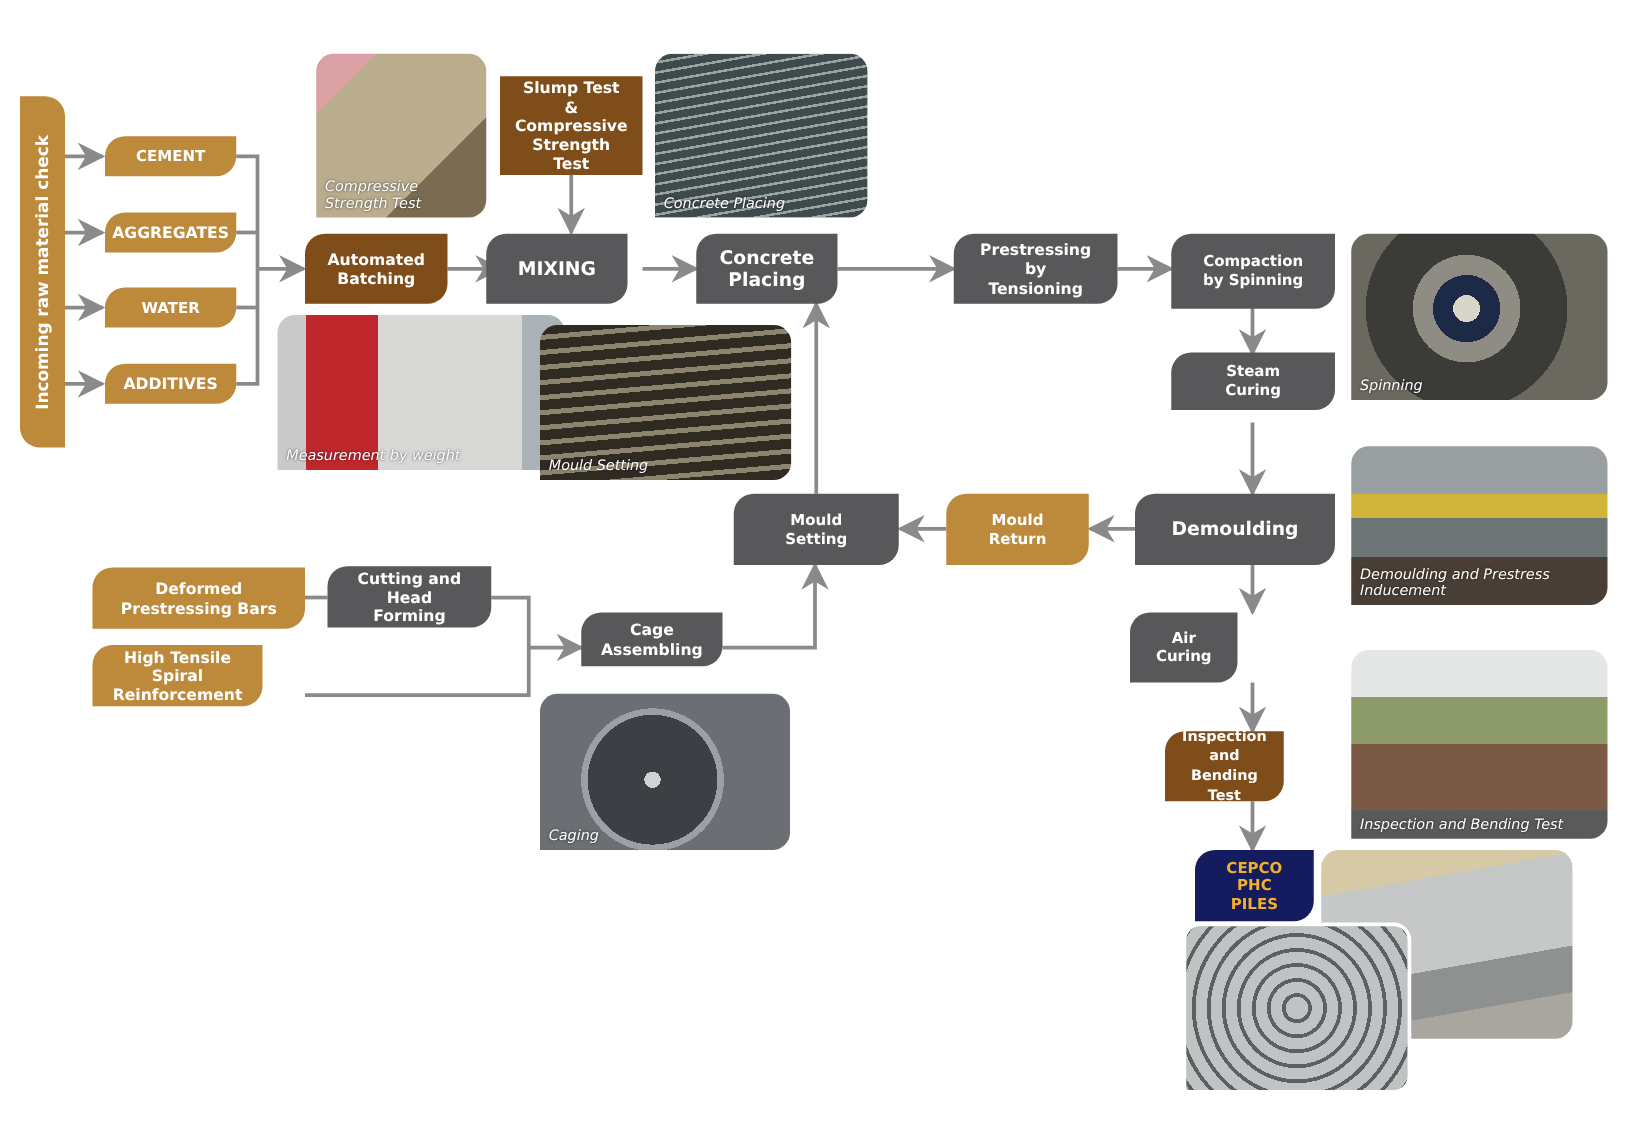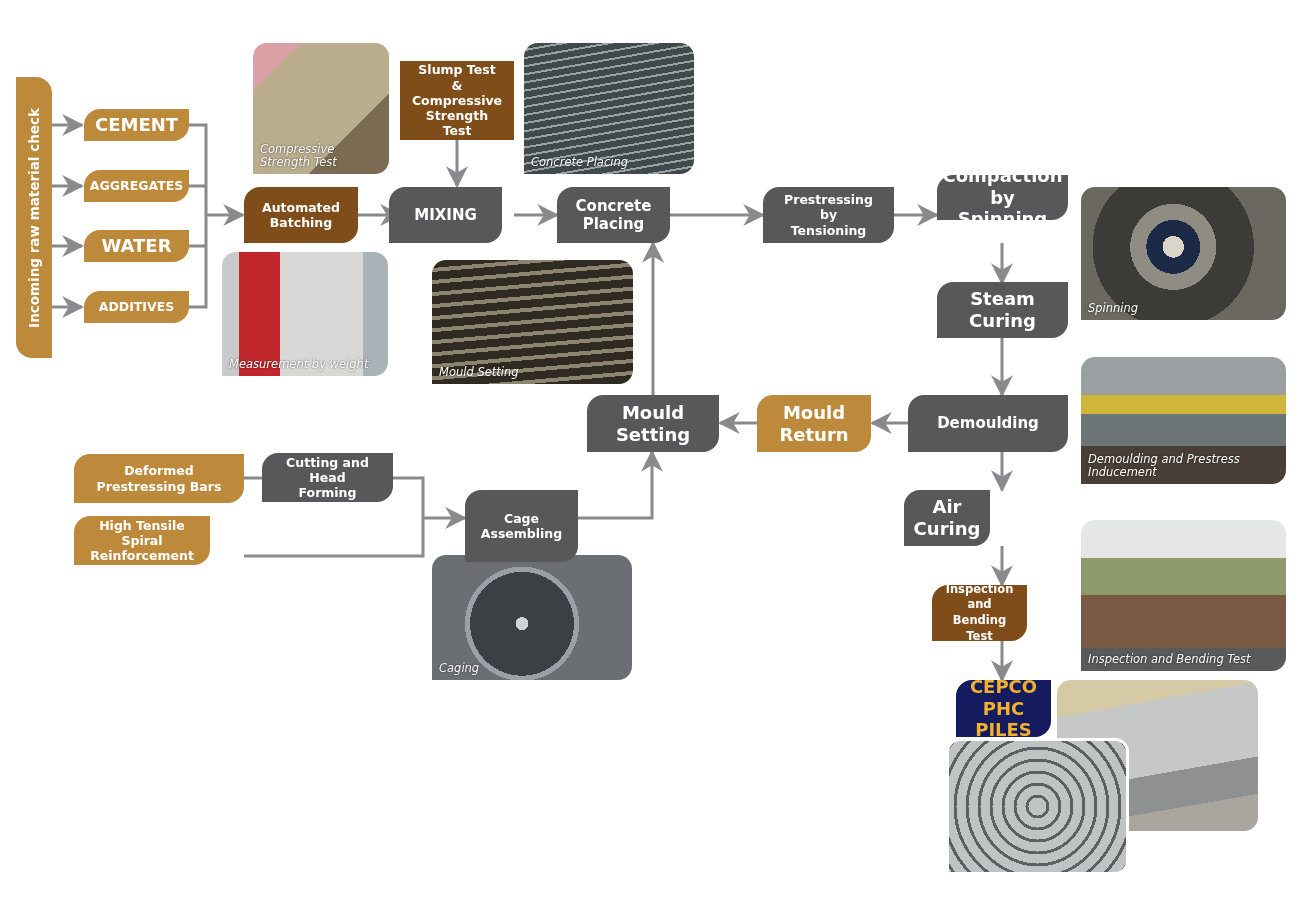--- a/index.html
+++ b/index.html
@@ -8,21 +8,21 @@
   .box { position:absolute; display:flex; align-items:center; justify-content:center;
          text-align:center; color:#ffffff; font-weight:bold; box-sizing:border-box;
          border-radius:16px 0 16px 0; line-height:1.22; padding:2px 21px; }
   .gold  { background:#bd893b; }
   .brown { background:#7f4d19; }
   .gray  { background:#58585a; }
   .navy  { background:#141b5e; color:#f2b02d; }
   .sq    { border-radius:0; }
   .fs11 { font-size:11.5px; }
   .fs12 { font-size:12.5px; }
-  .fs14 { font-size:18px; }
+  .fs14 { font-size:12px; }
   .fs15 { font-size:15px; }
   .vbar { position:absolute; left:16px; top:77px; width:36px; height:281px;
           background:#bd893b; border-radius:0 16px 0 16px; }
   .vbar span { position:absolute; left:50%; top:50%; transform:translate(-50%,-50%) rotate(-90deg);
                white-space:nowrap; color:#fff; font-weight:bold; font-size:13.5px; }
   .photo { position:absolute; border-radius:14px 14px 14px 0; overflow:hidden; }
   .photo .cap { position:absolute; left:7px; bottom:5px; color:#fff; font-style:italic;
                 font-size:11.5px; line-height:1.15; text-shadow:0 0 2px rgba(0,0,0,.7);
                 font-family:"DejaVu Sans", sans-serif; }
   svg.links { position:absolute; left:0; top:0; width:1312px; height:900px; pointer-events:none; }
@@ -105,21 +105,21 @@
 <div class="box gold fs14" style="left:84px;top:230px;width:105px;height:32px;">WATER</div>
 <div class="box gold fs12" style="left:84px;top:291px;width:105px;height:32px;">ADDITIVES</div>
 
 <div class="photo ph-compress" style="left:253px;top:43px;width:136px;height:131px;">
   <div class="cap" style="white-space:pre-line">Compressive
 Strength Test</div>
 </div>
 <div class="photo ph-cplacing" style="left:524px;top:43px;width:170px;height:131px;">
   <div class="cap">Concrete Placing</div>
 </div>
-<div class="photo ph-measure" style="left:222px;top:252px;width:166px;height:124px;">
+<div class="photo ph-measure" style="left:222px;top:252px;width:198px;height:124px;padding-left:32px;">
   <div class="cap">Measurement by weight</div>
 </div>
 <div class="photo ph-mould" style="left:432px;top:260px;width:201px;height:124px;">
   <div class="cap">Mould Setting</div>
 </div>
 <div class="photo ph-spin" style="left:1081px;top:187px;width:205px;height:133px;">
   <div class="cap">Spinning</div>
 </div>
 <div class="photo ph-demould" style="left:1081px;top:357px;width:205px;height:127px;">
   <div class="cap" style="white-space:pre-line">Demoulding and Prestress
@@ -137,37 +137,37 @@
 <div class="box brown fs12" style="left:244px;top:187px;width:114px;height:56px;white-space:pre-line;">Automated
 Batching</div>
 <div class="box brown sq fs12" style="left:400px;top:61px;width:114px;height:79px;white-space:pre-line;">Slump Test &amp;
 Compressive
 Strength Test</div>
 <div class="box gray fs15" style="left:389px;top:187px;width:113px;height:56px;">MIXING</div>
 <div class="box gray fs15" style="left:557px;top:187px;width:113px;height:56px;white-space:pre-line;">Concrete
 Placing</div>
 <div class="box gray fs12" style="left:763px;top:187px;width:131px;height:56px;white-space:pre-line;">Prestressing
 by Tensioning</div>
-<div class="box gray fs14" style="left:937px;top:175px;width:131px;height:45px;white-space:pre-line;">Compaction
+<div class="box gray fs14" style="left:937px;top:187px;width:131px;height:60px;white-space:pre-line;">Compaction
 by Spinning</div>
-<div class="box gray fs14" style="left:937px;top:282px;width:131px;height:56px;white-space:pre-line;">Steam
+<div class="box gray fs14" style="left:937px;top:282px;width:131px;height:46px;white-space:pre-line;">Steam
 Curing</div>
 <div class="box gray fs15" style="left:908px;top:395px;width:160px;height:57px;">Demoulding</div>
 <div class="box gold fs14" style="left:757px;top:395px;width:114px;height:57px;white-space:pre-line;">Mould
 Return</div>
 <div class="box gray fs14" style="left:587px;top:395px;width:132px;height:57px;white-space:pre-line;">Mould
 Setting</div>
 
 <div class="box gold fs12" style="left:74px;top:454px;width:170px;height:49px;white-space:pre-line;">Deformed
 Prestressing Bars</div>
 <div class="box gray fs12" style="left:262px;top:453px;width:131px;height:49px;white-space:pre-line;">Cutting and
 Head Forming</div>
 <div class="box gold fs12" style="left:74px;top:516px;width:136px;height:49px;white-space:pre-line;">High Tensile
 Spiral Reinforcement</div>
-<div class="box gray fs12" style="left:465px;top:490px;width:113px;height:72px;white-space:pre-line;">Cage
+<div class="box gray fs12" style="left:465px;top:490px;width:113px;height:43px;white-space:pre-line;">Cage
 Assembling</div>
 
 <div class="box gray fs14" style="left:904px;top:490px;width:86px;height:56px;white-space:pre-line;">Air
 Curing</div>
 <div class="box brown fs11" style="left:932px;top:585px;width:95px;height:56px;white-space:pre-line;line-height:1.35;">Inspection
 and
 Bending Test</div>
 <div class="box navy fs14" style="left:956px;top:680px;width:95px;height:57px;white-space:pre-line;">CEPCO
 PHC PILES</div>
 

